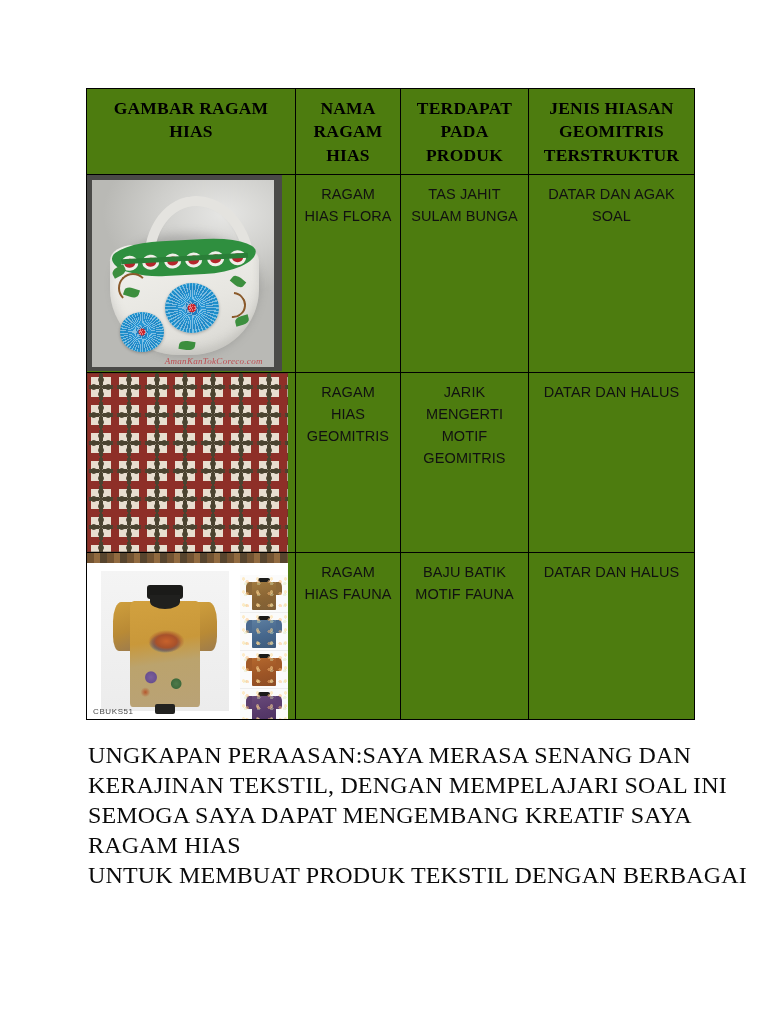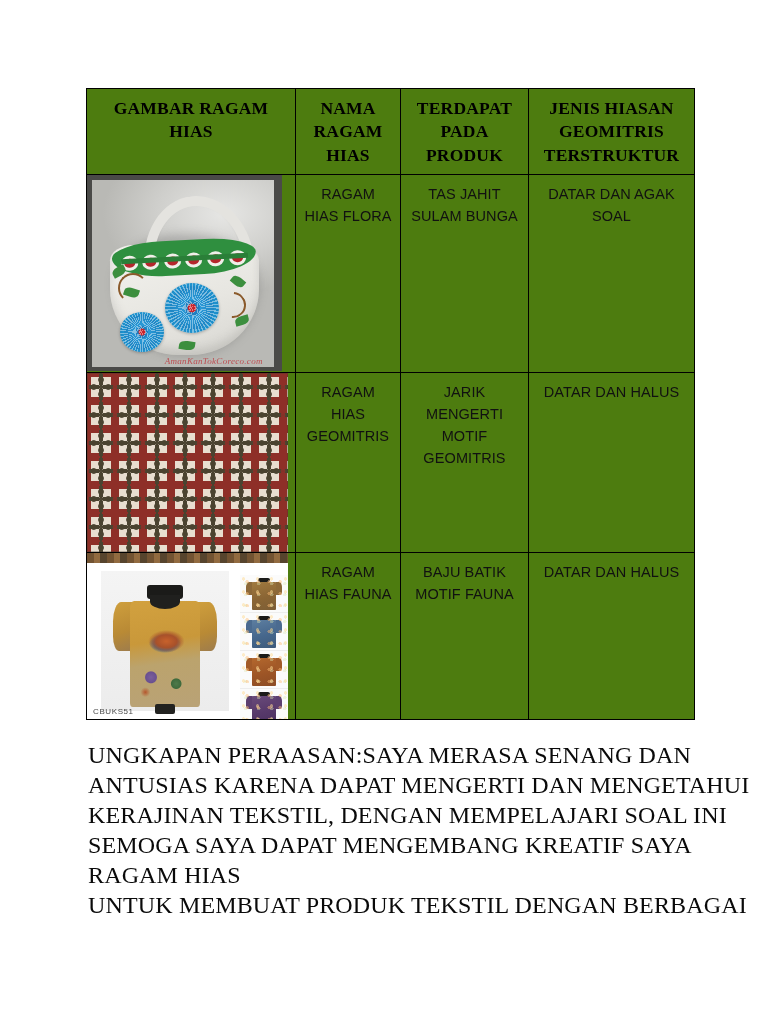--- a/index.html
+++ b/index.html
@@ -514,18 +514,17 @@
       <td class="txt">
         <span class="tline">DATAR DAN HALUS</span>
       </td>
     </tr>
 
   </tbody>
 </table>
 
 <div class="para">
   <span class="pline">UNGKAPAN PERAASAN:SAYA MERASA SENANG DAN</span>
-  <span class="pline">ANTUSIAS KARENA DAPAT MENGERTI DAN MENGETAHUI</span>
   <span class="pline">KERAJINAN TEKSTIL, DENGAN MEMPELAJARI SOAL INI</span>
   <span class="pline">SEMOGA SAYA DAPAT MENGEMBANG KREATIF SAYA</span>
   <span class="pline">RAGAM HIAS</span>
   <span class="pline">UNTUK MEMBUAT PRODUK TEKSTIL DENGAN BERBAGAI</span>
 </div>
 
 </body></html>

